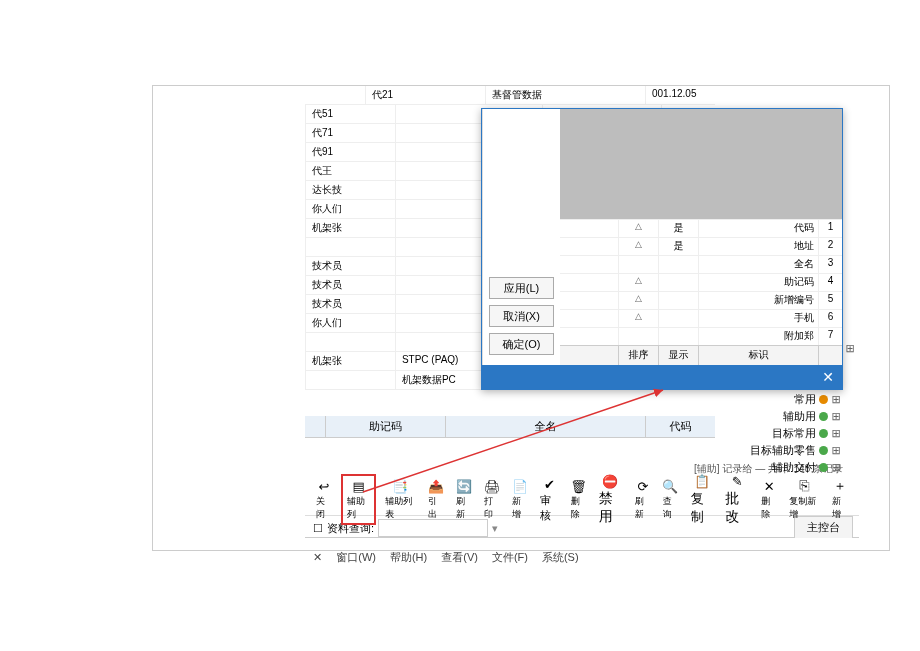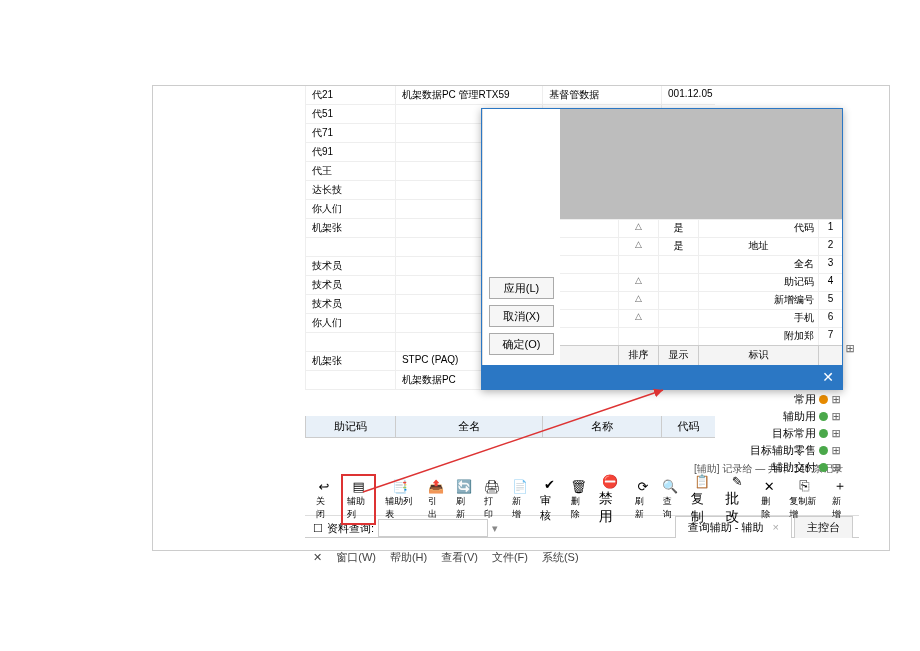--- a/index.html
+++ b/index.html
@@ -57,24 +57,20 @@
     <span>查看(V)</span>
     <span>帮助(H)</span>
     <span>窗口(W)</span>
     <span class="close">✕</span>
   </div>
 
   <div class="tabs" style="top:430px;">
     <div class="tab">
       <span>主控台</span>
     </div>
-    <div class="tab active">
-      <span>查询辅助 - 辅助</span>
-      <span class="x">×</span>
-    </div>
   </div>
 
   <div class="searchrow" style="top:432px;">
     <span>☐</span>
     <span>资料查询:</span>
     <input style="">
     <span style="color:#888">▾</span>
   </div>
 
   <div class="toolbar" id="tb" style="top:398px;">
@@ -190,21 +186,20 @@
         <span class="dot" style="background:#4aa84a"></span>
         <span>辅助交付</span>
       </div>
     </div>
 
   <div class="maingrid" style="top:0; bottom:112px;">
     <div class="gridbody" id="gbody">
         <div class="grow">
           <div class="gc" style="width:70px">001.12.05</div>
           <div class="gc" style="width:160px">基督管数据</div>
-          <div class="gc" style="width:200px">机架数据PC 管理RTX59</div>
           <div class="gc" style="width:120px">代21</div>
         </div>
         <div class="grow">
           <div class="gc" style="width:70px">001</div>
           <div class="gc" style="width:160px"></div>
           <div class="gc" style="width:200px"></div>
           <div class="gc" style="width:120px">代51</div>
         </div>
         <div class="grow">
           <div class="gc" style="width:70px">001</div>
@@ -286,21 +281,20 @@
         </div>
         <div class="grow">
           <div class="gc" style="width:70px">001</div>
           <div class="gc" style="width:160px">机架数据PC</div>
           <div class="gc" style="width:200px">机架数据PC</div>
           <div class="gc" style="width:120px"></div>
         </div>
       </div>
     <div class="gridhead">
       <div class="gh" style="width:70px">代码</div>
-      <div class="gh" style="width:160px">名称</div>
       <div class="gh" style="width:200px">全名</div>
       <div class="gh" style="width:120px">助记码</div>
     </div>
   </div>
 
   <div class="dialog" style="top:22px;">
     <div class="dlg-body">
       <div class="dlg-main">
         <div class="dlg-ghead">
           <div class="dgh" style="width:24px"></div>
@@ -310,21 +304,21 @@
         </div>
         <div id="dlgrows">
             <div class="dlg-grow">
               <div class="dgc" style="width:24px">1</div>
               <div class="dgc" style="width:120px;text-align:right">代码</div>
               <div class="dgc" style="width:40px">是</div>
               <div class="dgc icon-delta" style="width:40px">△</div>
             </div>
             <div class="dlg-grow">
               <div class="dgc" style="width:24px">2</div>
-              <div class="dgc" style="width:120px;">地址</div>
+              <div class="dgc" style="width:120px;text-align:right">地址</div>
               <div class="dgc" style="width:40px">是</div>
               <div class="dgc icon-delta" style="width:40px">△</div>
             </div>
             <div class="dlg-grow">
               <div class="dgc" style="width:24px">3</div>
               <div class="dgc" style="width:120px;text-align:right">全名</div>
               <div class="dgc" style="width:40px"></div>
               <div class="dgc icon-delta" style="width:40px"></div>
             </div>
             <div class="dlg-grow">

